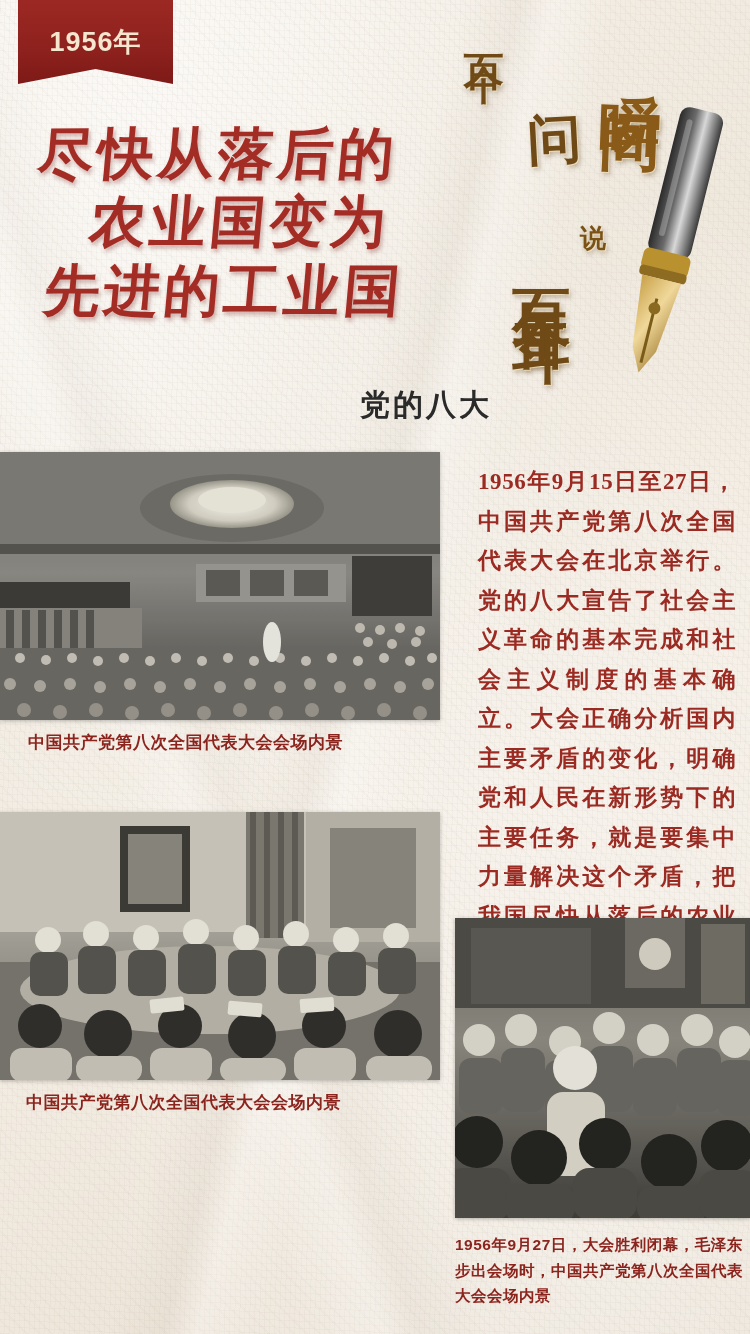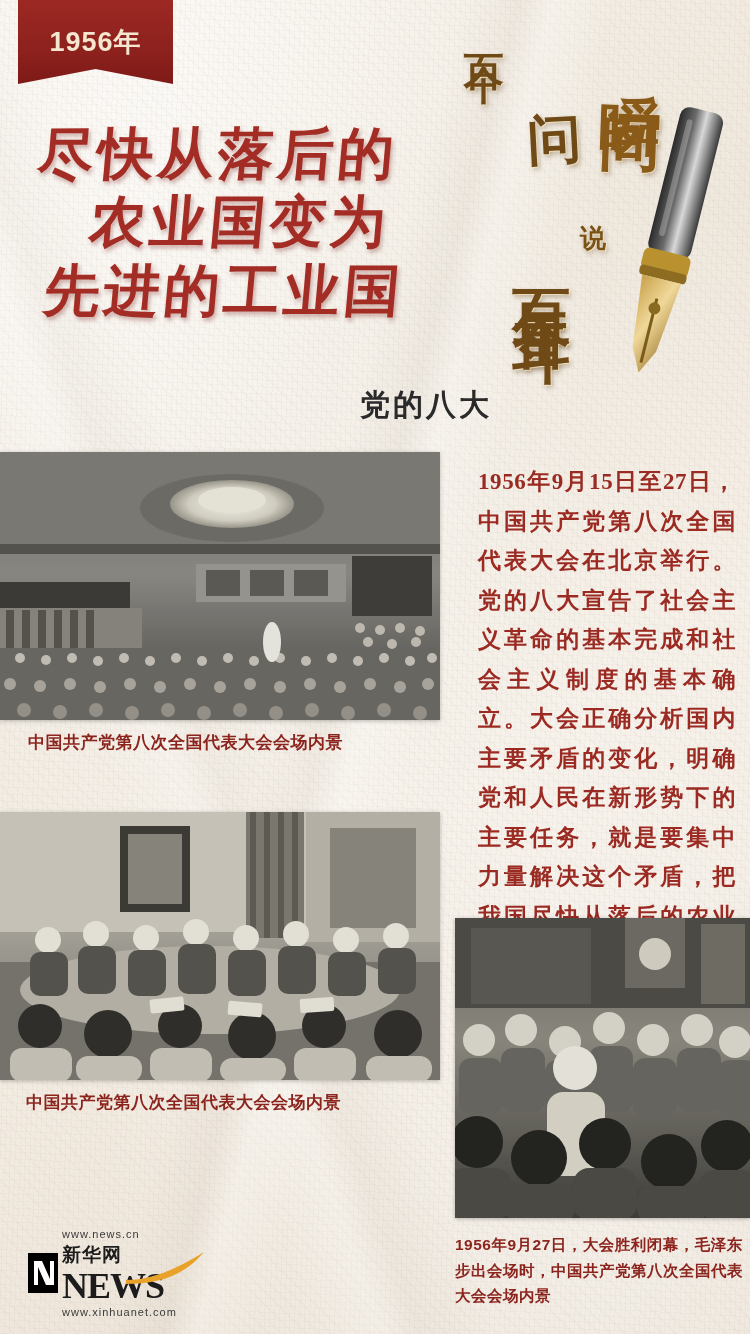--- a/index.html
+++ b/index.html
@@ -488,30 +488,13 @@
           <rect x="50" y="266" width="70" height="40" rx="16"></rect>
         <rect x="118" y="250" width="64" height="52" rx="16"></rect>
           <rect x="182" y="268" width="70" height="38" rx="16"></rect>
         <rect x="244" y="252" width="60" height="50" rx="16"></rect>
       </g>
       <rect x="0" y="0" width="295" height="300" fill="rgba(55,50,42,0.06)"></rect>
     </svg>
   </div>
   <div class="caption caption-3">1956年9月27日，大会胜利闭幕，毛泽东步出会场时，中国共产党第八次全国代表大会会场内景</div>
 
-  <div class="footer-logo">
-    <div class="fl-url-top">www.news.cn</div>
-    <div class="fl-main">
-      <svg width="30" height="40" viewBox="0 0 30 40" xmlns="http://www.w3.org/2000/svg">
-        <rect x="0" y="0" width="30" height="40" fill="#000"></rect>
-        <path d="M6 32 L6 8 L14 8 L22 26 L22 8 L26 8 L26 32 L18 32 L10 14 L10 32 Z" fill="#fff"></path>
-      </svg>
-      <div>
-        <div class="fl-cn">新华网</div>
-        <div class="fl-news">NEWS</div>
-      </div>
-      <svg class="fl-swoosh" width="84" height="34" viewBox="0 0 84 34" xmlns="http://www.w3.org/2000/svg">
-        <path d="M2 30 C24 30, 48 22, 80 2 C60 26, 34 34, 2 34 Z" fill="#e8a22a"></path>
-      </svg>
-    </div>
-    <div class="fl-url-bottom">www.xinhuanet.com</div>
-  </div>
 </div>
 
 </body></html>

